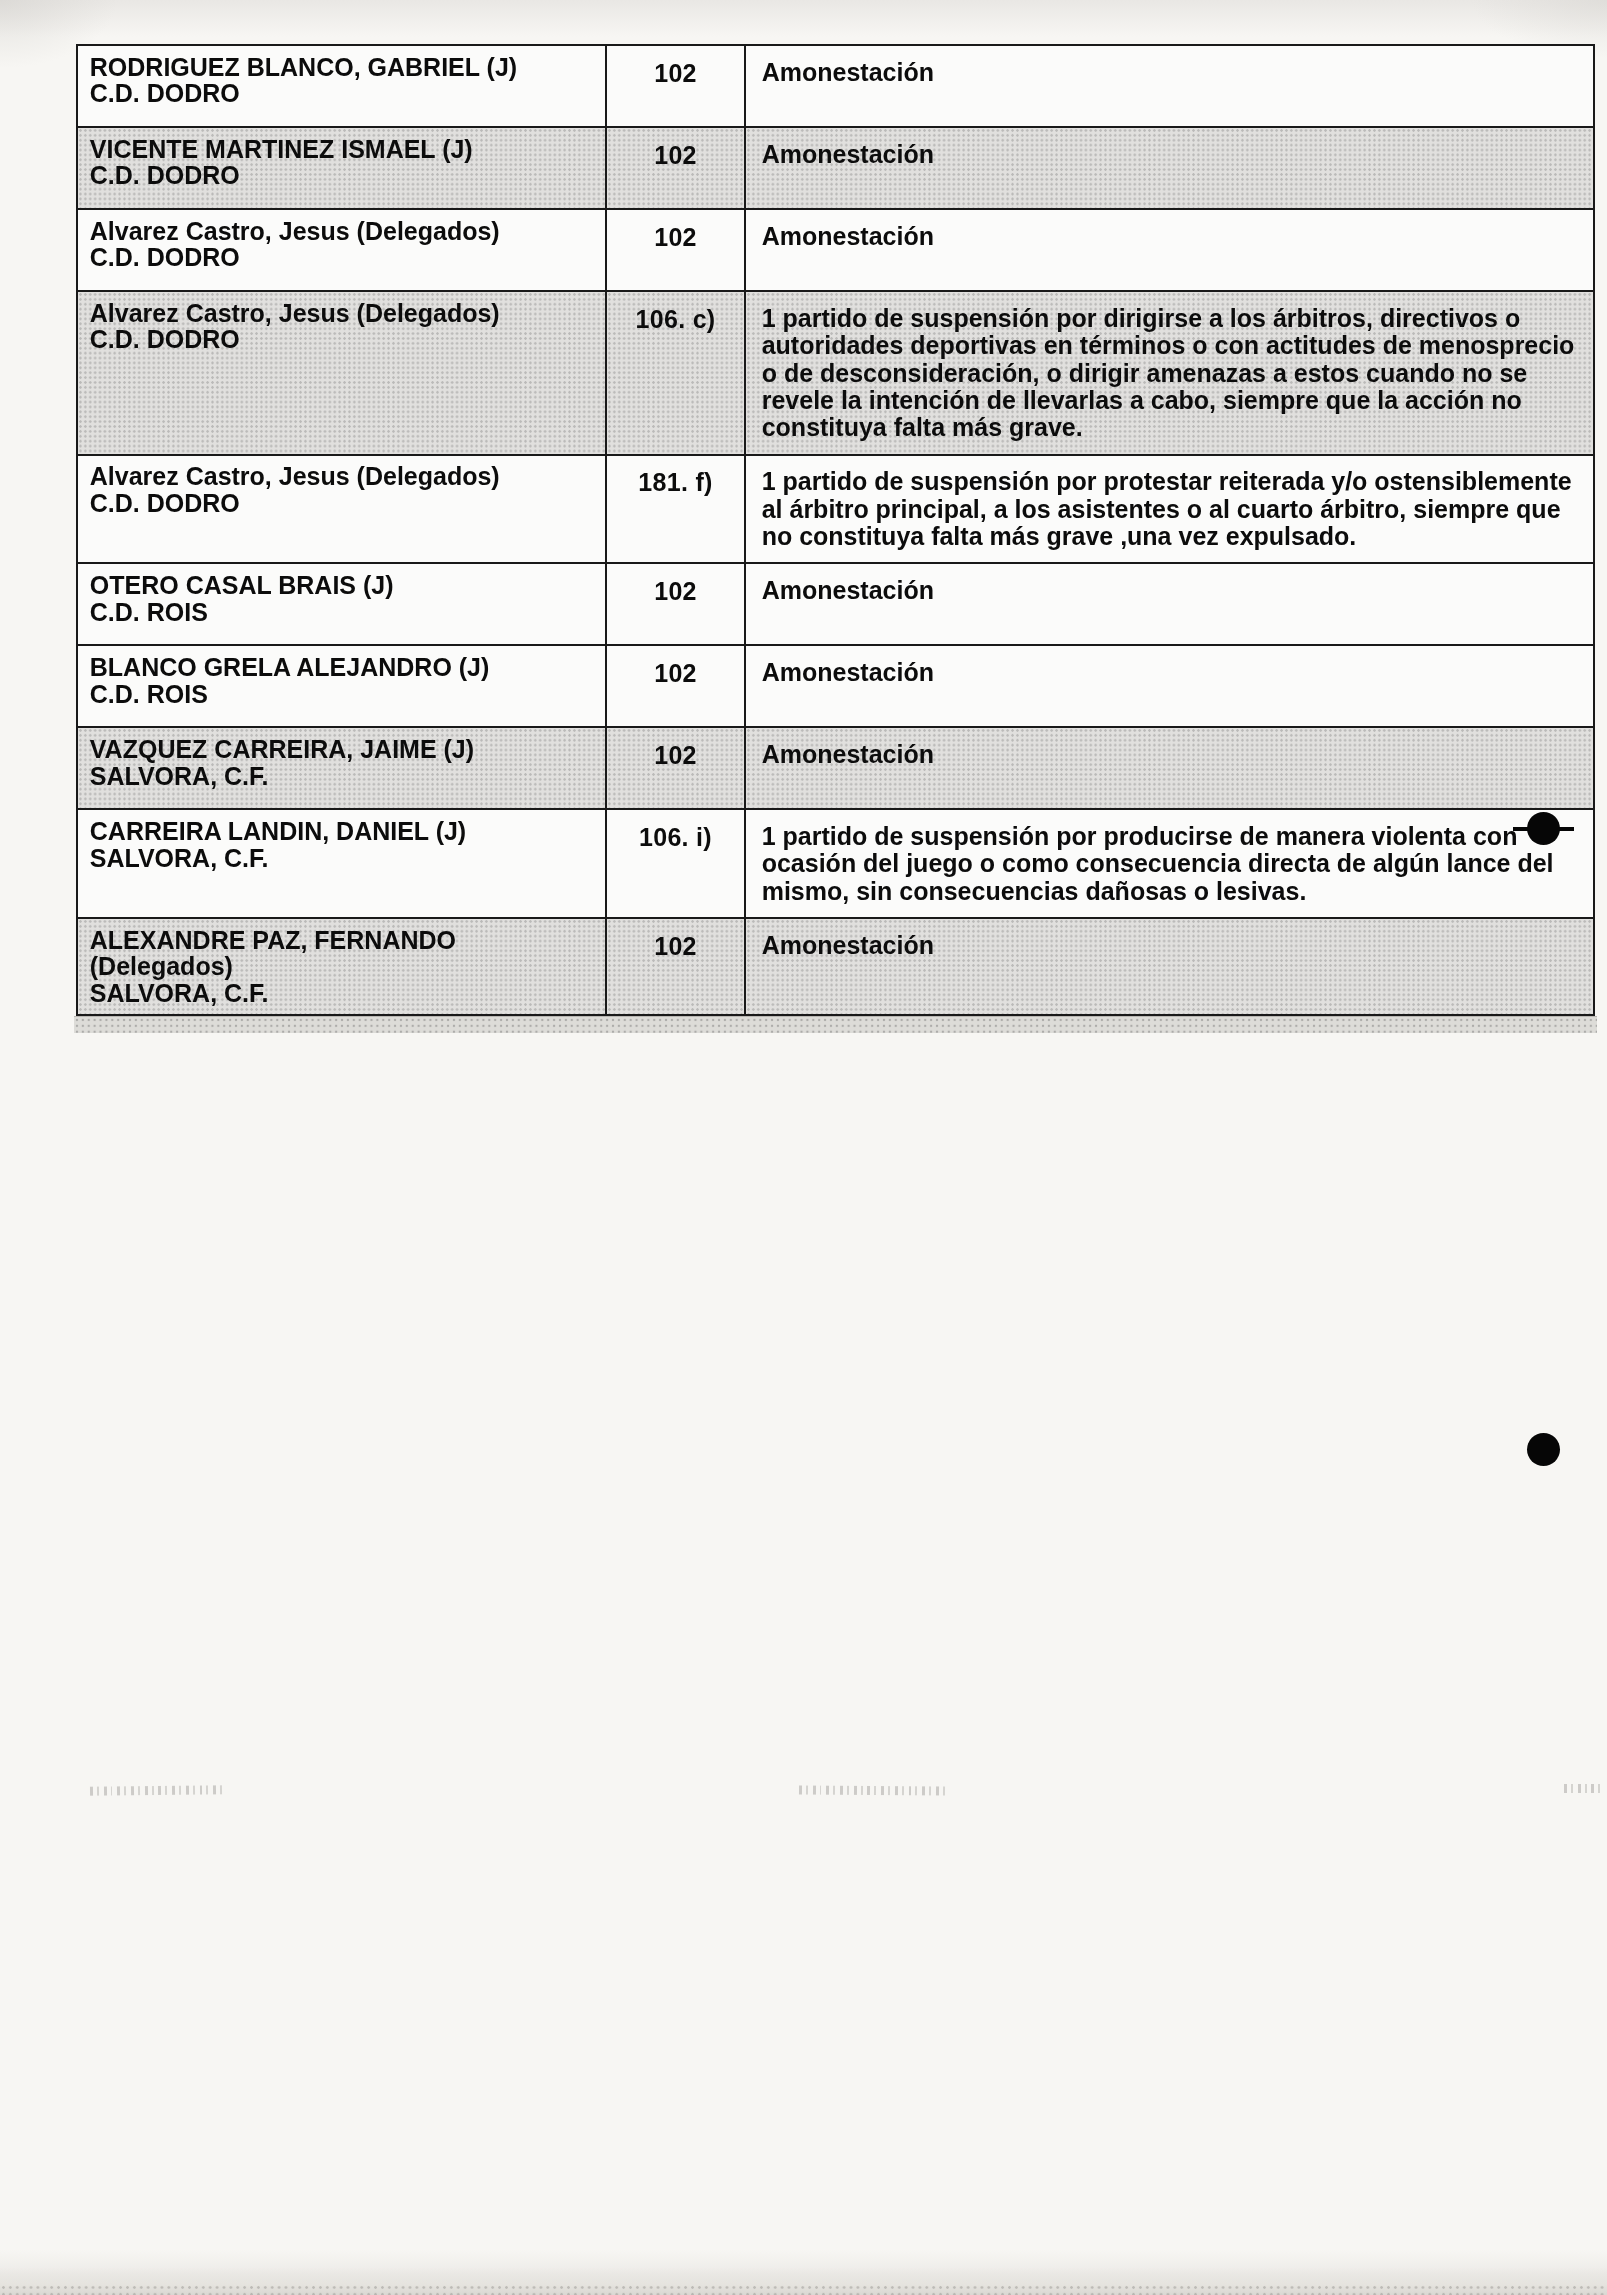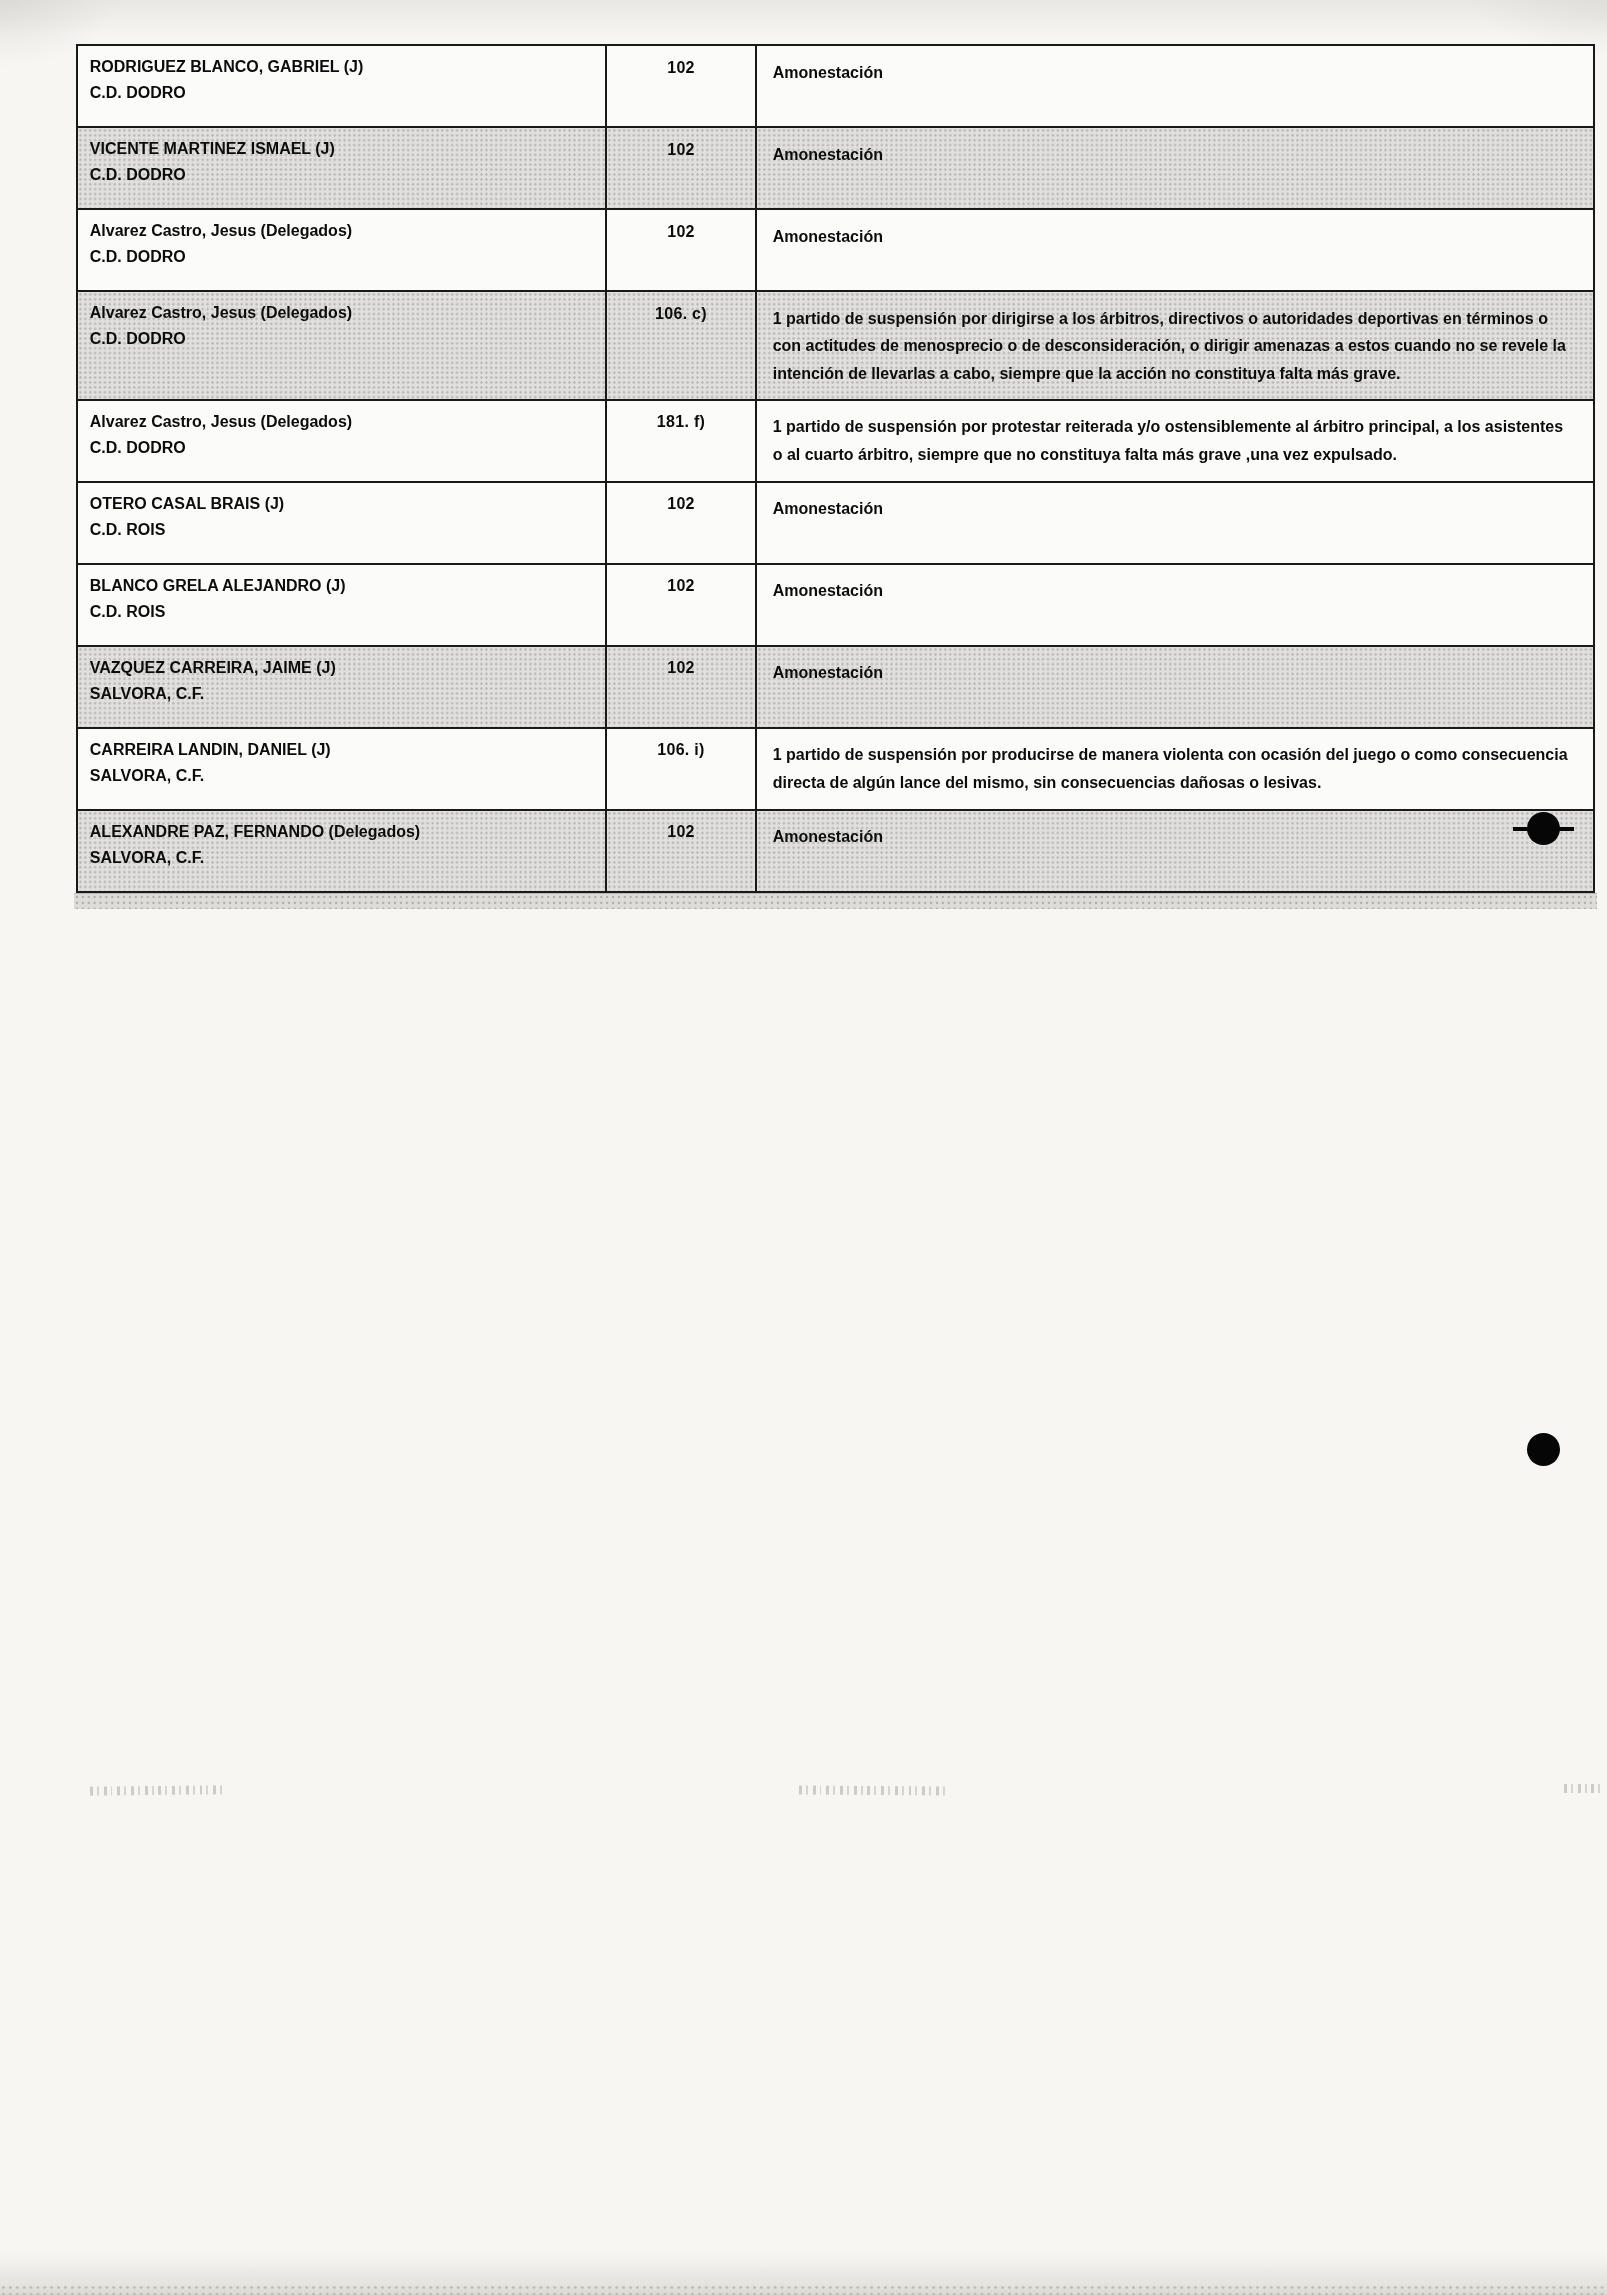--- a/index.html
+++ b/index.html
@@ -36,33 +36,33 @@
   table.sanctions {
     width: 100%;
     border-collapse: collapse;
     background: #fbfbfa;
     border: 2.9px solid #191919;
   }
   table.sanctions td {
     border: 2.9px solid #191919;
     color: #0c0c0c;
     font-weight: bold;
-    font-size: 16px;
+    font-size: 25px;
     vertical-align: top;
   }
   tr.row { height: 82px; }
 
   td.name-cell {
     width: 529px;
     vertical-align: middle;
     padding: 7.8px 7.8px 7.8px 11.8px;
     line-height: 26.5px;
   }
   td.article-cell {
-    width: 150px;
+    width: 139px;
     text-align: center;
     padding-top: 12.7px;
     letter-spacing: 0.3px;
   }
   td.sanction-cell {
     padding: 12.7px 15.7px 11.8px 15.7px;
     line-height: 27.4px;
   }
 
   tr.shaded td {

